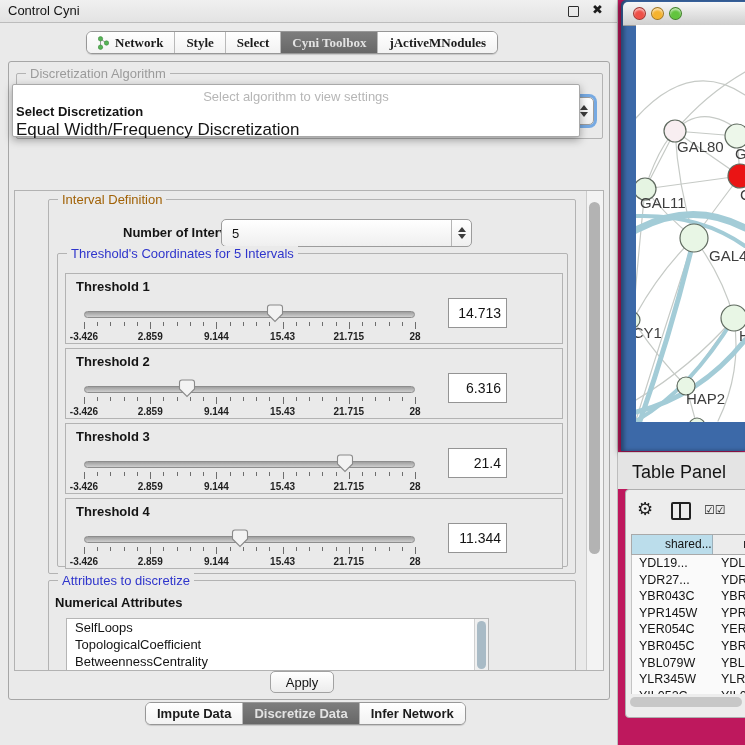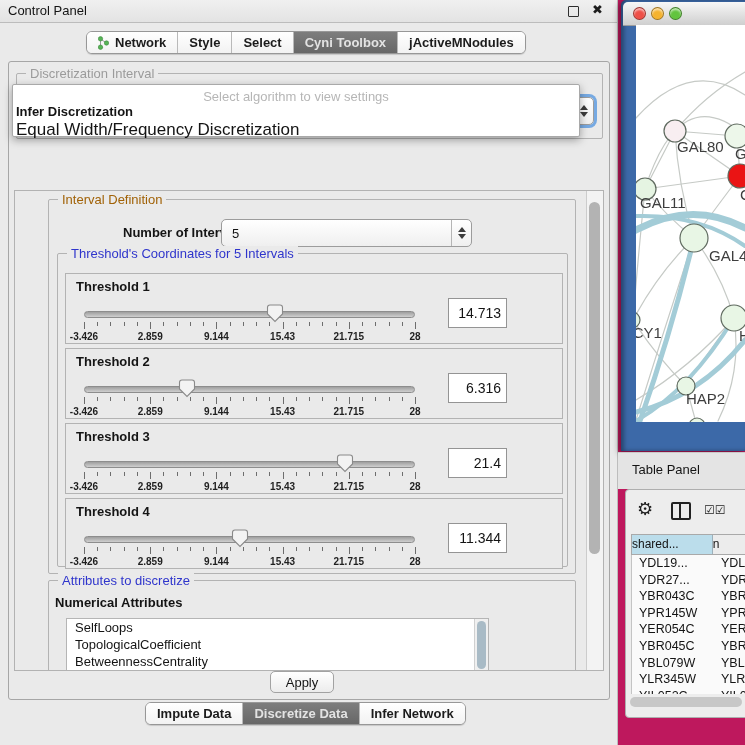--- a/index.html
+++ b/index.html
@@ -74,50 +74,50 @@
 
   
   #right-side{position:absolute;left:618px;top:0;width:127px;height:745px;background:#be185d;}
   #net-window{position:absolute;left:3px;top:0;width:124px;height:451px;background:#3c69a8;border-radius:5px 0 0 0;
       box-shadow:inset 3px 0 4px rgba(0,0,0,.35), -2px 2px 6px rgba(0,0,0,.45);}
   #net-titlebar{position:absolute;left:2px;top:2px;width:122px;height:23px;background:linear-gradient(#f7f7f7,#cfcfcf);border-radius:5px 0 0 0;border-bottom:1px solid #9d9d9d;}
   .light{position:absolute;top:5px;width:13px;height:13px;border-radius:50%;border:1px solid rgba(0,0,0,.35);box-sizing:border-box;box-shadow:inset 0 2px 2px rgba(255,255,255,.6);}
   #net-content{position:absolute;left:15px;top:25px;width:112px;height:397px;background:#ffffff;overflow:hidden;}
 
   #tp-header{position:absolute;left:0px;top:452px;width:127px;height:36px;background:#e4e4e4;border-top:1px solid #c9c9c9;}
-  #tp-header .t{position:absolute;left:14px;top:9px;font-size:13px;}
+  #tp-header .t{position:absolute;left:14px;top:9px;font-size:18px;}
   #tp-card{position:absolute;left:7px;top:489px;width:125px;height:227px;background:#ededed;border:1px solid #aeaeae;border-radius:4px 0 0 4px;}
   .gear{position:absolute;left:11px;top:8px;font-size:18px;color:#1f1f1f;font-family:"DejaVu Sans",sans-serif;}
   .split-ic{position:absolute;left:45px;top:12px;width:16px;height:14px;border:2px solid #222;border-radius:2px;}
   .split-ic::after{content:"";position:absolute;left:6px;top:0;width:2px;height:100%;background:#222;}
   .cb{position:absolute;top:13px;font-size:12px;color:#222;font-family:"DejaVu Sans",sans-serif;}
   #tp-table{position:absolute;left:5px;top:44px;width:120px;height:160px;overflow:hidden;}
   .tp-hrow{display:flex;height:21px;border:1px solid #a9a9a9;background:#ececec;box-sizing:border-box;}
-  .tp-hcell{font-size:12px;line-height:19px;text-align:left;box-sizing:border-box;}
+  .tp-hcell{font-size:12px;line-height:19px;text-align:right;box-sizing:border-box;}
   .tp-hcell.sel{background:#bbddeb;border-right:1px solid #9db0ba;}
   #tp-rows{position:absolute;left:0;top:21px;width:100%;height:141px;background:#fafafa;border-left:1px solid #c4c4c4;overflow:hidden;}
   .tp-row{display:flex;height:16.6px;}
   .tp-cell{font-size:12.5px;line-height:16.6px;padding-left:7px;white-space:nowrap;box-sizing:border-box;}
   #tp-hscroll{position:absolute;left:4px;top:206px;width:118px;height:12px;}
   #tp-hscroll .thumb{position:absolute;left:0;top:1px;width:112px;height:10px;background:#c7c7c7;border-radius:5px;}
 </style>
 </head>
 <body>
 
 <div id="root">
 
   <section id="control-panel">
 
     <div id="titlebar">
-      <span class="title">Control Panel</span>
+      <span class="title">Control Cyni</span>
       <span class="float-icon"></span>
       <span class="close-icon">✖</span>
     </div>
 
-    <div class="segbar" id="top-tabs" style="left:86px;top:31px;">
+    <div class="segbar" id="top-tabs" style="left:86px;top:31px;font-family:Liberation Serif, serif;">
         <div class="seg">
           <span class="net-ic">
             <svg width="11" height="14" viewBox="0 0 11 14">
               <line x1="2.5" y1="3" x2="8.5" y2="7" stroke="#9a9a9a" stroke-width="1"></line>
               <line x1="2.5" y1="3" x2="2.5" y2="11" stroke="#9a9a9a" stroke-width="1"></line>
               <circle cx="2.5" cy="2.8" r="2.2" fill="#57b457" stroke="#3c8a3c" stroke-width="0.6"></circle>
               <circle cx="8.5" cy="7" r="2.2" fill="#57b457" stroke="#3c8a3c" stroke-width="0.6"></circle>
               <circle cx="2.5" cy="11.2" r="2.2" fill="#57b457" stroke="#3c8a3c" stroke-width="0.6"></circle>
             </svg>
           </span>
@@ -133,21 +133,21 @@
           <span>Cyni Toolbox</span>
         </div>
         <div class="seg">
           <span>jActiveMNodules</span>
         </div>
       </div>
 
     <div id="outer-panel">
 
       <div class="group" style="left:7px;top:11px;width:585px;height:64px;">
-        <span class="group-label lbl-dim">Discretization Interval</span>
+        <span class="group-label lbl-dim">Discretization Algorithm</span>
         <div class="combo focus" style="left:14px;top:23px;width:561px;height:26px;">
           <span class="val"></span>
           <span class="arrows">
               <span class="tri-up"></span>
               <span class="tri-dn"></span>
             </span>
         </div>
       </div>
 
 
@@ -387,21 +387,21 @@
           <span>Discretize Data</span>
         </div>
         <div class="seg">
           <span>Infer Network</span>
         </div>
       </div>
   </section>
 
   <div id="algo-popup">
     <div class="ph">Select algorithm to view settings</div>
-    <div class="opt1">Infer Discretization</div>
+    <div class="opt1">Select Discretization</div>
     <div class="opt2">Equal Width/Frequency Discretization</div>
   </div>
 
   <section id="right-side">
 
     <div id="net-window">
       <div id="net-titlebar">
         <span class="light" id="light-close" style="left: 10px; background: rgb(238, 80, 72);"></span>
         <span class="light" id="light-min" style="left: 28px; background: rgb(245, 179, 47);"></span>
         <span class="light" id="light-zoom" style="left: 46px; background: rgb(98, 196, 62);"></span>

